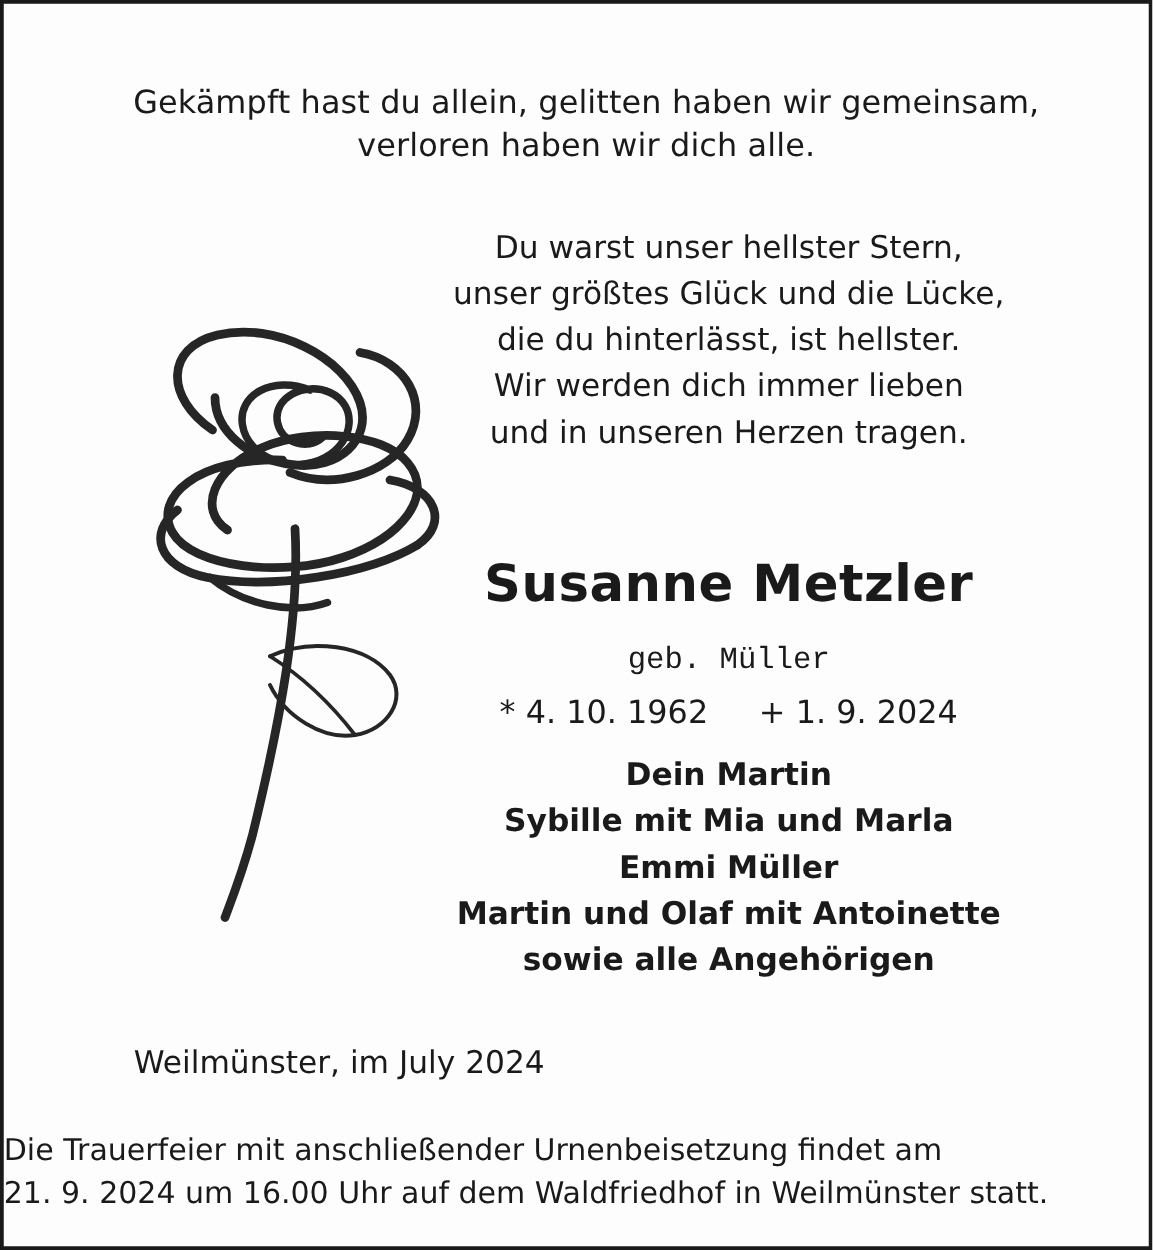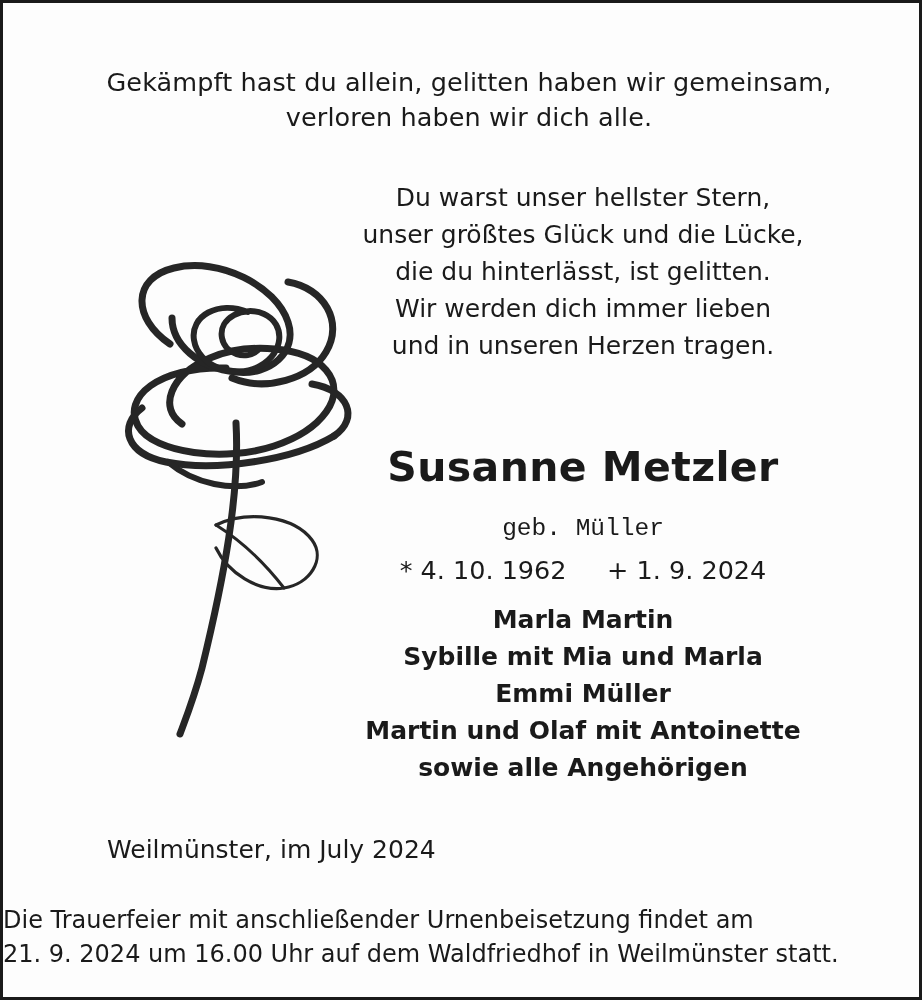--- a/index.html
+++ b/index.html
@@ -125,33 +125,33 @@
   <div class="inner">
 
     <div class="poem-top">
       <div>Gekämpft hast du allein, gelitten haben wir gemeinsam,</div>
       <div>verloren haben wir dich alle.</div>
     </div>
 
     <div class="poem-second">
       <div>Du warst unser hellster Stern,</div>
       <div>unser größtes Glück und die Lücke,</div>
-      <div>die du hinterlässt, ist gelitten.</div>
+      <div>die du hinterlässt, ist hellster.</div>
       <div>Wir werden dich immer lieben</div>
       <div>und in unseren Herzen tragen.</div>
     </div>
 
     <div class="name-block">
       <div class="name">Susanne Metzler</div>
       <div class="maiden">geb. Müller</div>
       <div class="dates">* 4. 10. 1962     + 1. 9. 2024</div>
     </div>
 
     <div class="mourners">
-      <div>Marla Martin</div>
+      <div>Dein Martin</div>
       <div>Sybille mit Mia und Marla</div>
       <div>Emmi Müller</div>
       <div>Martin und Olaf mit Antoinette</div>
       <div>sowie alle Angehörigen</div>
     </div>
 
     <div class="place-line">Weilmünster, im July 2024</div>
 
     <div class="service">
       <div>Die Trauerfeier mit anschließender Urnenbeisetzung findet am</div>

